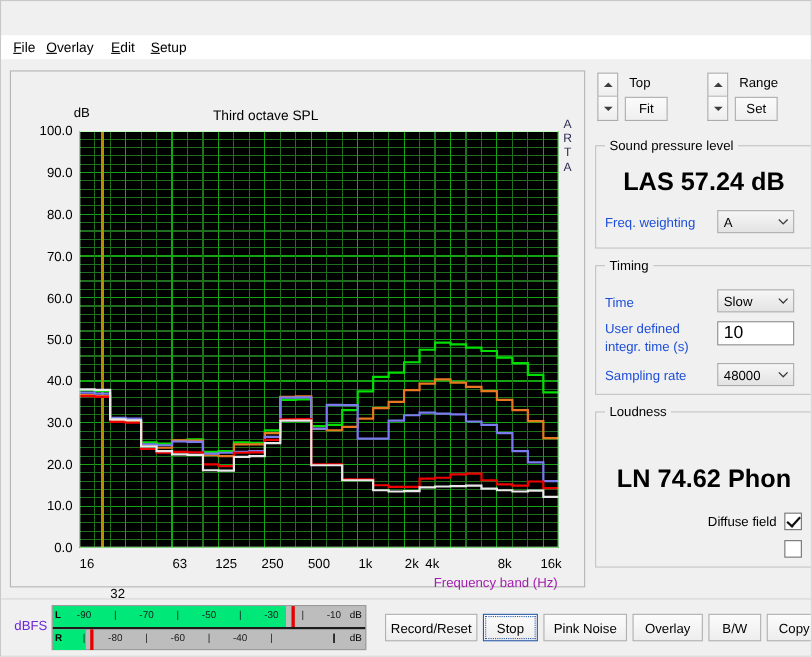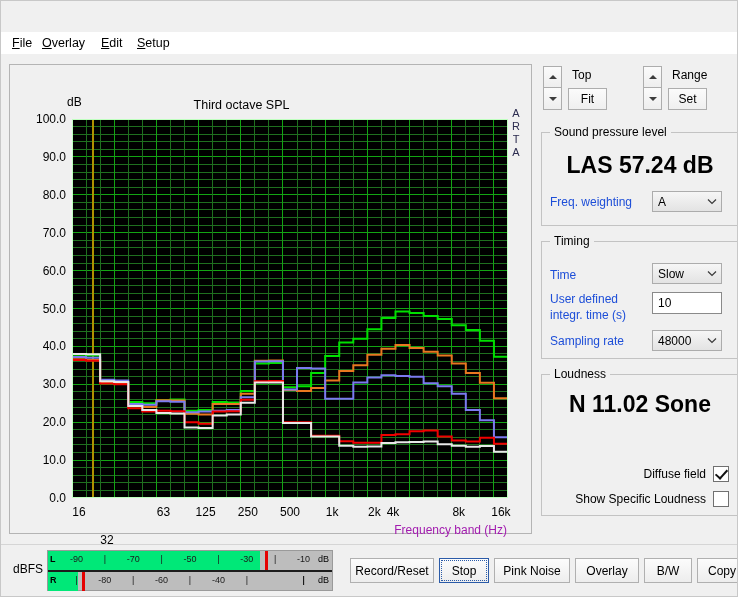--- a/index.html
+++ b/index.html
@@ -267,21 +267,21 @@
   }
   .textbox {
     position: absolute;
     height: 22px;
     border: 1px solid #8a8a8a;
     background: #ffffff;
     box-sizing: border-box;
     display: flex;
     align-items: center;
     padding-left: 5px;
-    font-size: 12px;
+    font-size: 16px;
     color: #000;
     cursor: text;
   }
   .chk-row {
     position: absolute;
     display: flex;
     align-items: center;
     font-size: 12px;
     color: #000;
     white-space: nowrap;
@@ -312,21 +312,21 @@
     left: 0; top: 543px;
     width: 738px; height: 54px;
     background: #f0f0f0;
     border-top: 1px solid #d5d5d5;
     box-sizing: border-box;
   }
   .dbfs-label {
     position: absolute;
     left: 12px; top: 17px;
     font-size: 12px;
-    color: #000000;
+    color: #6d28d9;
   }
   .meter {
     position: absolute;
     left: 46px; top: 5px;
     width: 286px; height: 41px;
     border: 1px solid #9a9a9a;
     background: #bdbdbd;
     box-sizing: border-box;
     cursor: pointer;
   }
@@ -639,27 +639,26 @@
           <span class="combo-arrow">
             <svg width="10" height="7" viewBox="0 0 10 7">
                 <path d="M1 1.5 L5 5.5 L9 1.5" stroke="#3a3a3a" stroke-width="1.2" fill="none"></path>
               </svg>
           </span>
         </div>
       </div>
 
       <div class="group" style="top:316px; height:142px;">
         <div class="group-legend">Loudness</div>
-        <div class="big-readout" style="position:absolute; left:0; top:16px;">N 11.02 Sone</div>
+        <div class="big-readout" style="position:absolute; left:0; top:47px;">LN 74.62 Phon</div>
         <div class="chk-row" style="right:9px; top:91px;">
           <span class="chk-label">Diffuse field</span>
           <span class="chk-box on" id="chk-diffuse"></span>
         </div>
         <div class="chk-row" style="right:9px; top:116px;">
-          <span class="chk-label">Show Specific Loudness</span>
           <span class="chk-box" id="chk-specific"></span>
         </div>
       </div>
 
     </div>
   </div>
 
   <div class="bottombar">
     <div class="dbfs-label">dBFS</div>
 

